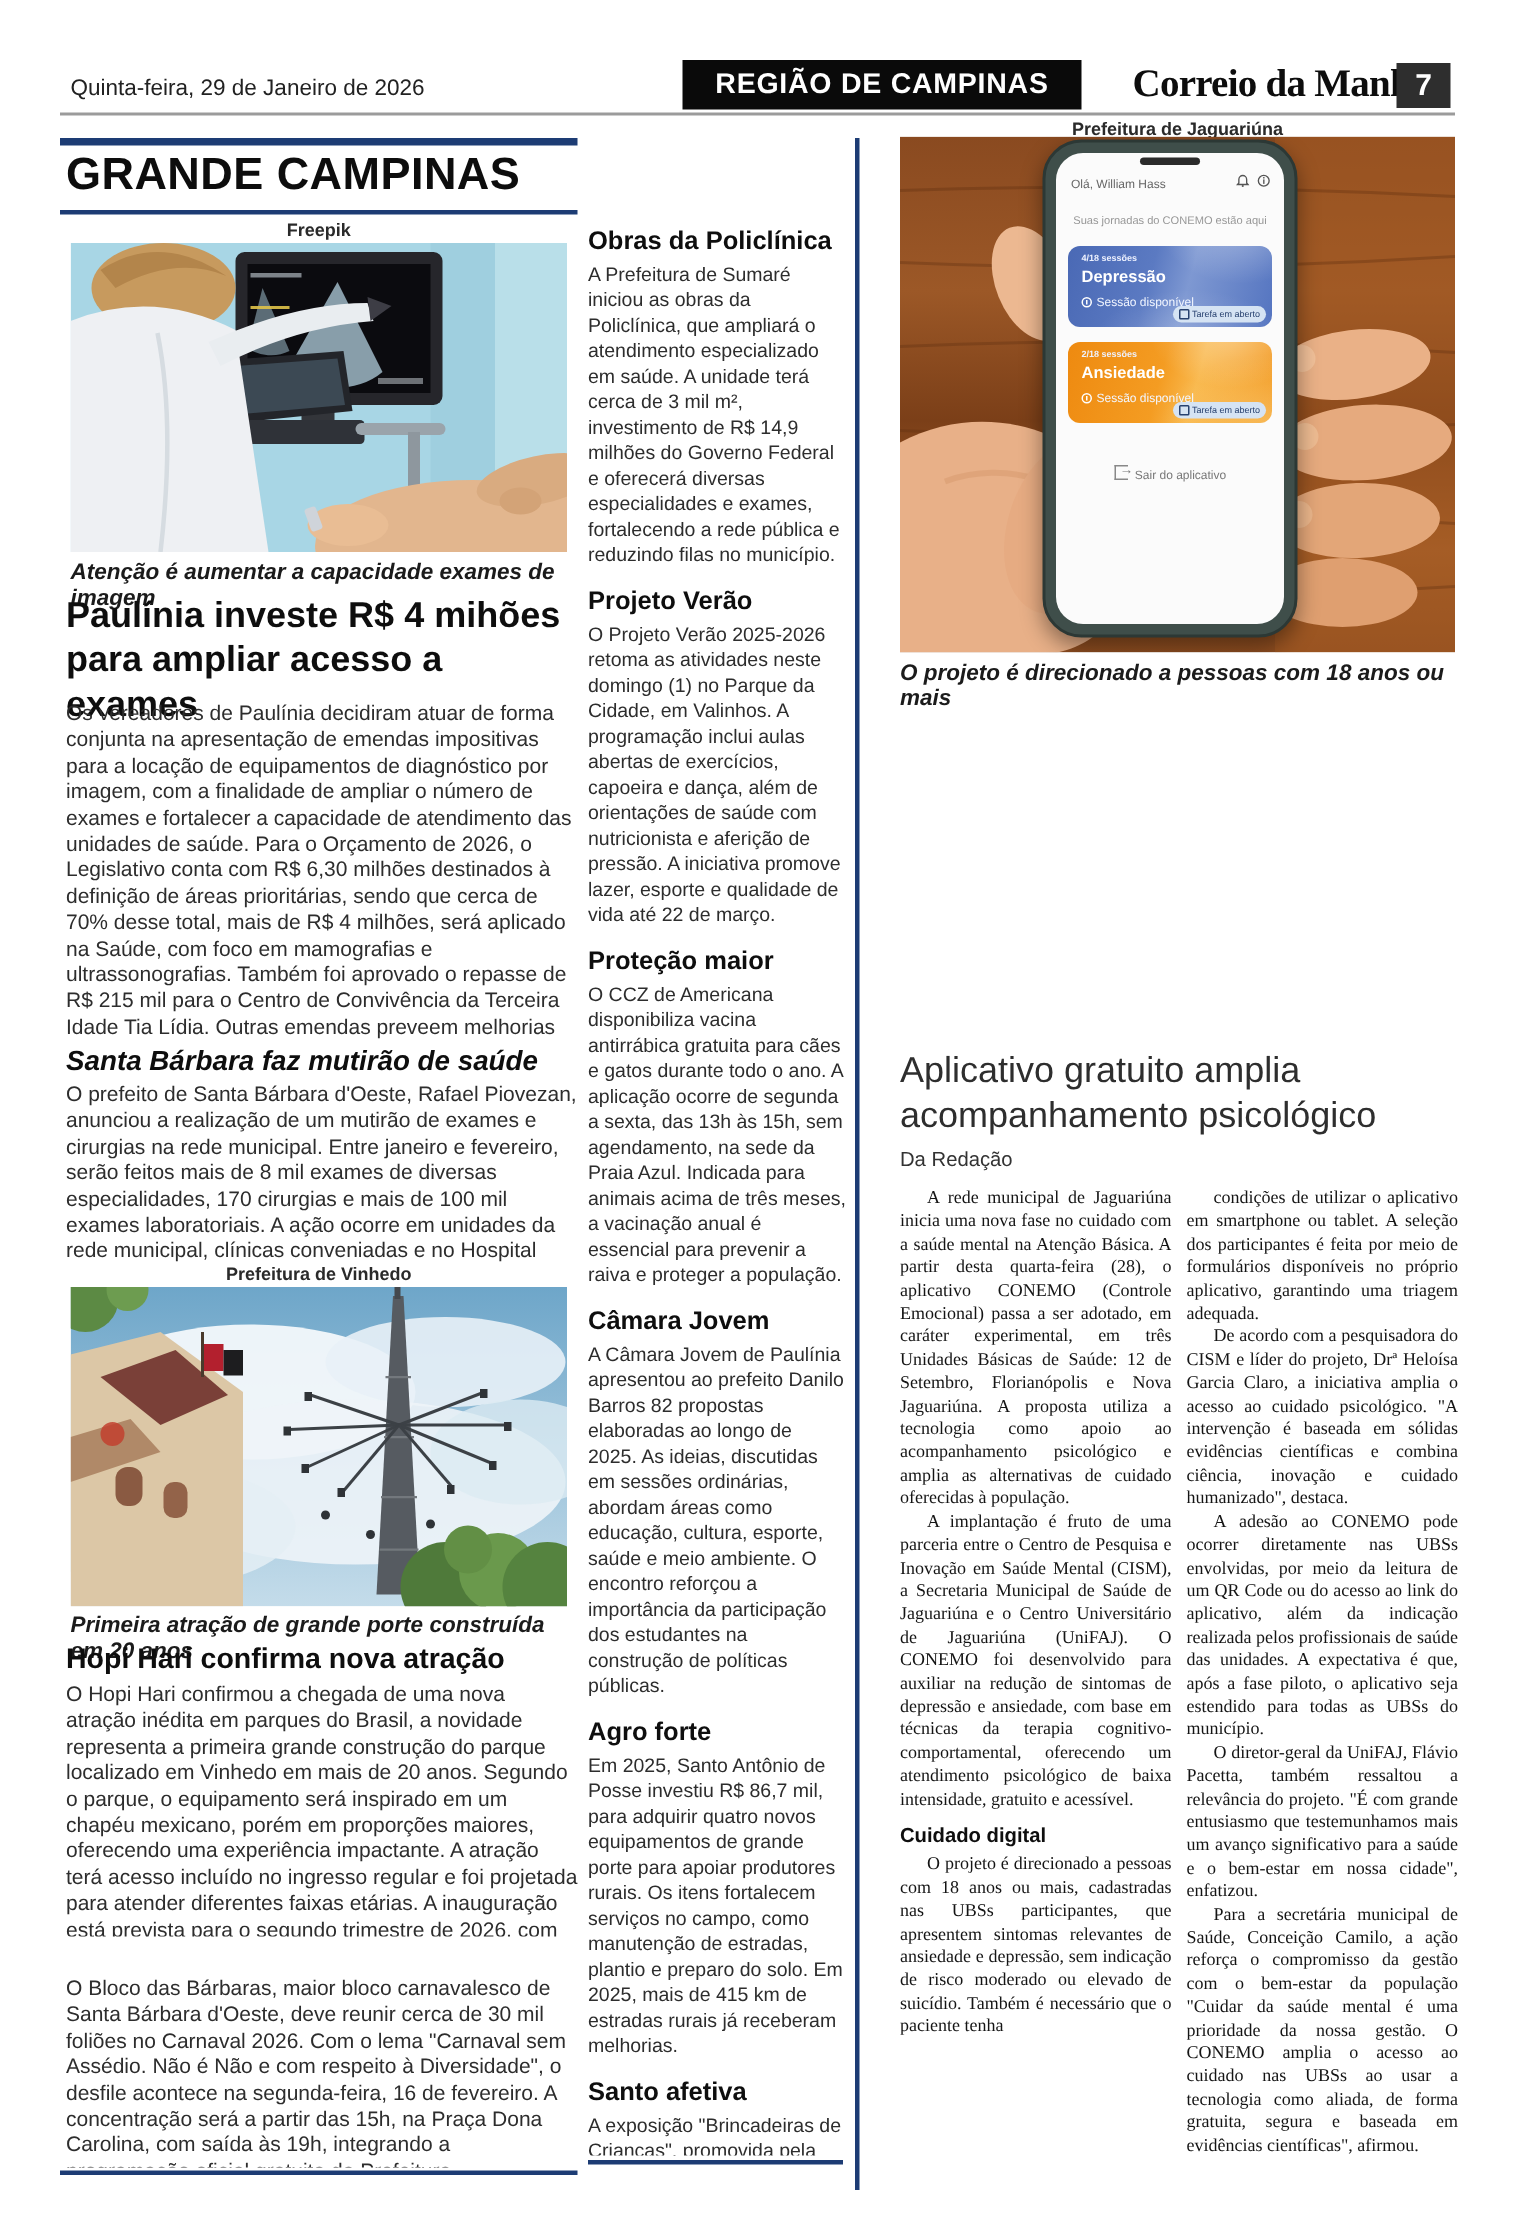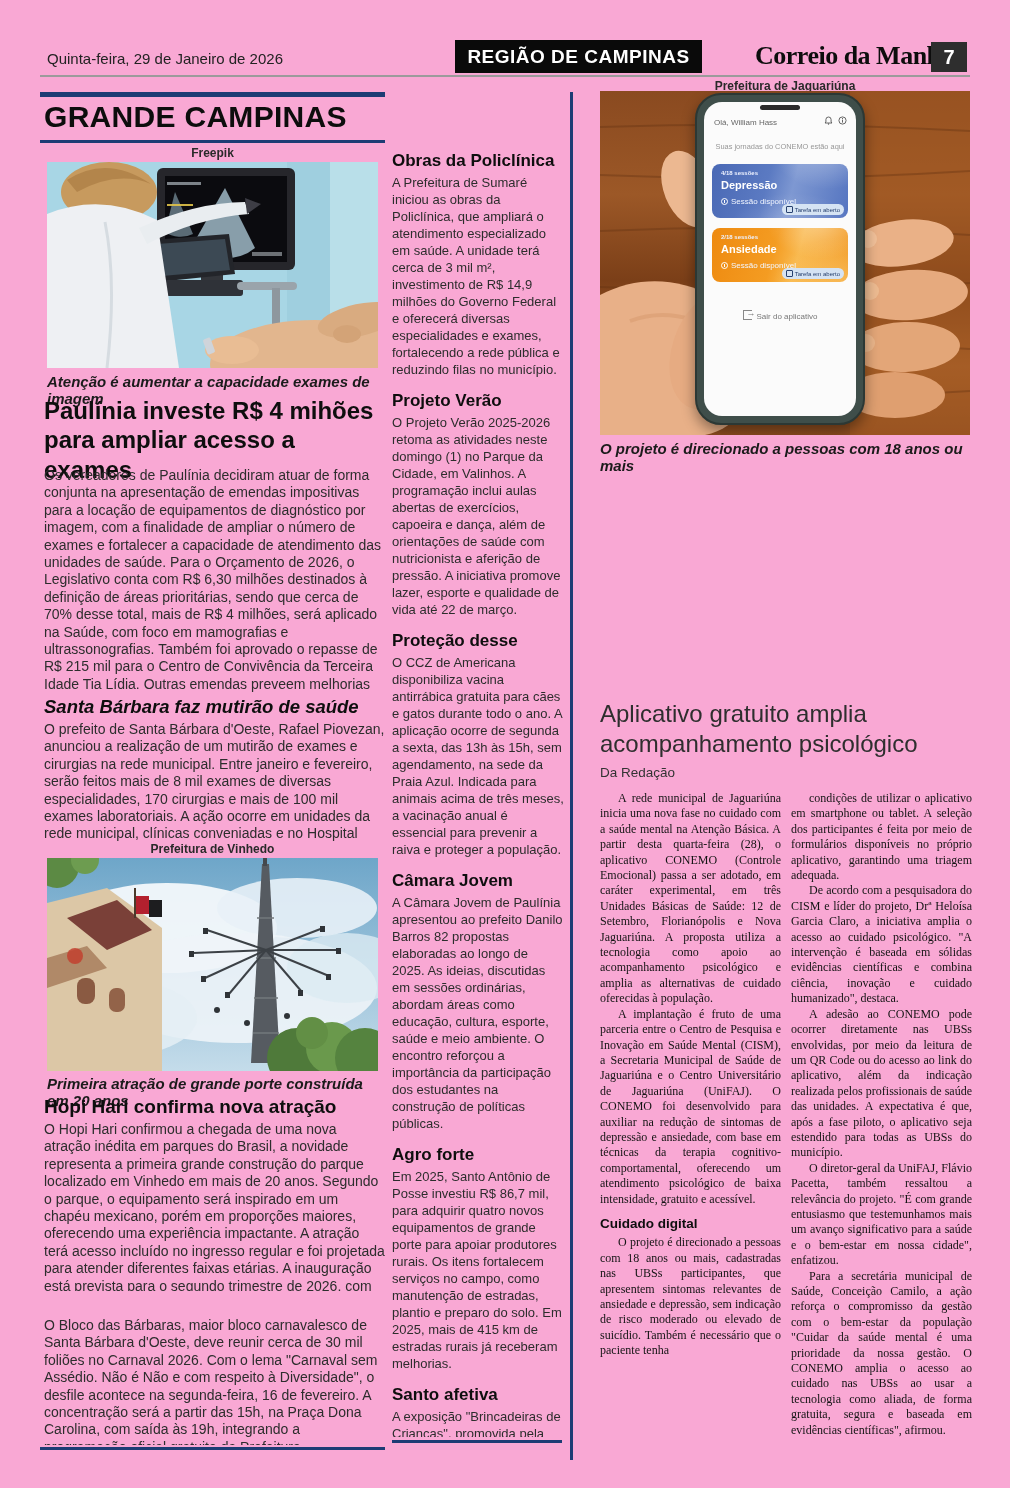--- a/index.html
+++ b/index.html
@@ -1,22 +1,22 @@
 <!DOCTYPE html>
 <html><head>
 <meta charset="utf-8">
 <style>
   html,body{margin:0;padding:0;background:#e8e8e6;}
-  .page{position:relative;width:1010px;height:1488px;background:#f9a8d4;margin:0 auto;
+  .page{position:relative;width:1010px;height:1488px;background:#ffffff;margin:0 auto;
         font-family:"Liberation Sans",sans-serif;color:#1c1c1c;overflow:hidden;}
   .abs{position:absolute;}
 
   
   .date{left:47px;top:50px;font-size:15px;color:#222;}
-  .banner{left:455px;top:40px;width:247px;height:33px;background:#0a0a0a;color:#fff;
+  .banner{left:455px;top:40px;width:266px;height:33px;background:#0a0a0a;color:#fff;
           display:flex;align-items:center;justify-content:center;font-size:19px;font-weight:bold;letter-spacing:.5px;}
   .masthead{left:755px;top:41px;font-family:"Liberation Serif",serif;font-weight:bold;font-size:26px;letter-spacing:-.5px;color:#0d0d0d;}
   .pagebox{left:931px;top:42px;width:36px;height:30px;background:#2e2e2e;color:#fff;display:flex;
            align-items:center;justify-content:center;font-size:20px;font-weight:bold;}
   .hrule{left:40px;top:75px;width:930px;height:2px;background:#9b9b9b;}
 
   .navy{background:#1d3c74;}
   .credit{font-size:12px;font-weight:bold;color:#2a2a2a;text-align:center;}
   .caption{font-size:15px;font-style:italic;font-weight:600;color:#1b1b1b;}
 
@@ -227,21 +227,21 @@
 
   <div class="abs bodytxt body4">O Bloco das Bárbaras, maior bloco carnavalesco de Santa Bárbara d'Oeste, deve reunir cerca de 30 mil foliões no Carnaval 2026. Com o lema "Carnaval sem Assédio. Não é Não e com respeito à Diversidade", o desfile acontece na segunda-feira, 16 de fevereiro. A concentração será a partir das 15h, na Praça Dona Carolina, com saída às 19h, integrando a programação oficial gratuita da Prefeitura.</div>
 
   <div class="abs navy bar3"></div>
 
   <div class="abs mid">
     <h3>Obras da Policlínica</h3>
     <p>A Prefeitura de Sumaré iniciou as obras da Policlínica, que ampliará o atendimento especializado em saúde. A unidade terá cerca de 3 mil m², investimento de R$ 14,9 milhões do Governo Federal e oferecerá diversas especialidades e exames, fortalecendo a rede pública e reduzindo filas no município.</p>
     <h3>Projeto Verão</h3>
     <p>O Projeto Verão 2025-2026 retoma as atividades neste domingo (1) no Parque da Cidade, em Valinhos. A programação inclui aulas abertas de exercícios, capoeira e dança, além de orientações de saúde com nutricionista e aferição de pressão. A iniciativa promove lazer, esporte e qualidade de vida até 22 de março.</p>
-    <h3>Proteção desse</h3>
+    <h3>Proteção maior</h3>
     <p>O CCZ de Americana disponibiliza vacina antirrábica gratuita para cães e gatos durante todo o ano. A aplicação ocorre de segunda a sexta, das 13h às 15h, sem agendamento, na sede da Praia Azul. Indicada para animais acima de três meses, a vacinação anual é essencial para prevenir a raiva e proteger a população.</p>
     <h3>Câmara Jovem</h3>
     <p>A Câmara Jovem de Paulínia apresentou ao prefeito Danilo Barros 82 propostas elaboradas ao longo de 2025. As ideias, discutidas em sessões ordinárias, abordam áreas como educação, cultura, esporte, saúde e meio ambiente. O encontro reforçou a importância da participação dos estudantes na construção de políticas públicas.</p>
     <h3>Agro forte</h3>
     <p>Em 2025, Santo Antônio de Posse investiu R$ 86,7 mil, para adquirir quatro novos equipamentos de grande porte para apoiar produtores rurais. Os itens fortalecem serviços no campo, como manutenção de estradas, plantio e preparo do solo. Em 2025, mais de 415 km de estradas rurais já receberam melhorias.</p>
     <h3>Santo afetiva</h3>
     <p>A exposição "Brincadeiras de Crianças", promovida pela Prefeitura no Shopping Hortolândia, reúne 17 obras do artista plástico com 40 anos de experiência, M. Santiago. A mostra está no piso térreo do shopping e segue até 8/2. As obras resgatam o imaginário infantil com cenas de brincadeiras e memórias afetivas.</p>
   </div>
   <div class="abs navy mid-rule"></div>
   <div class="abs navy vline"></div>

